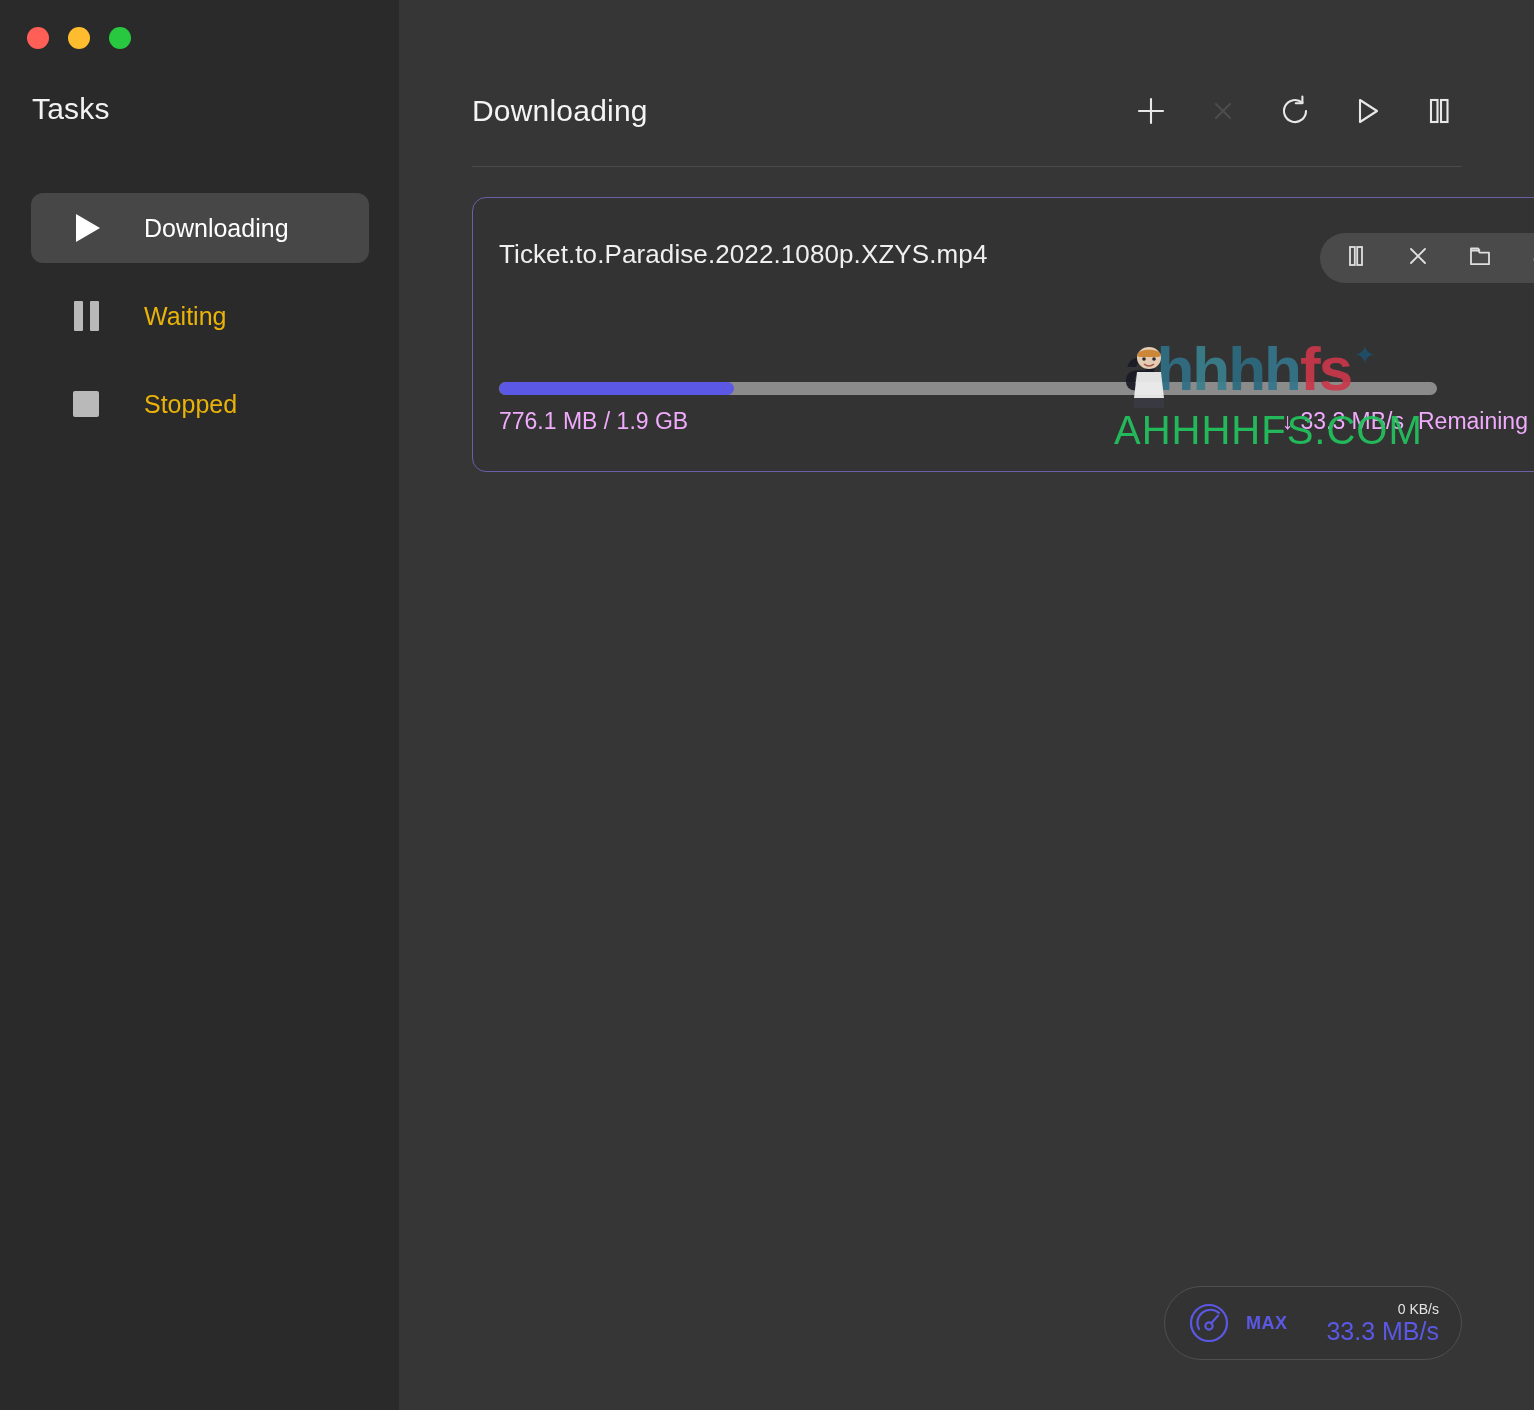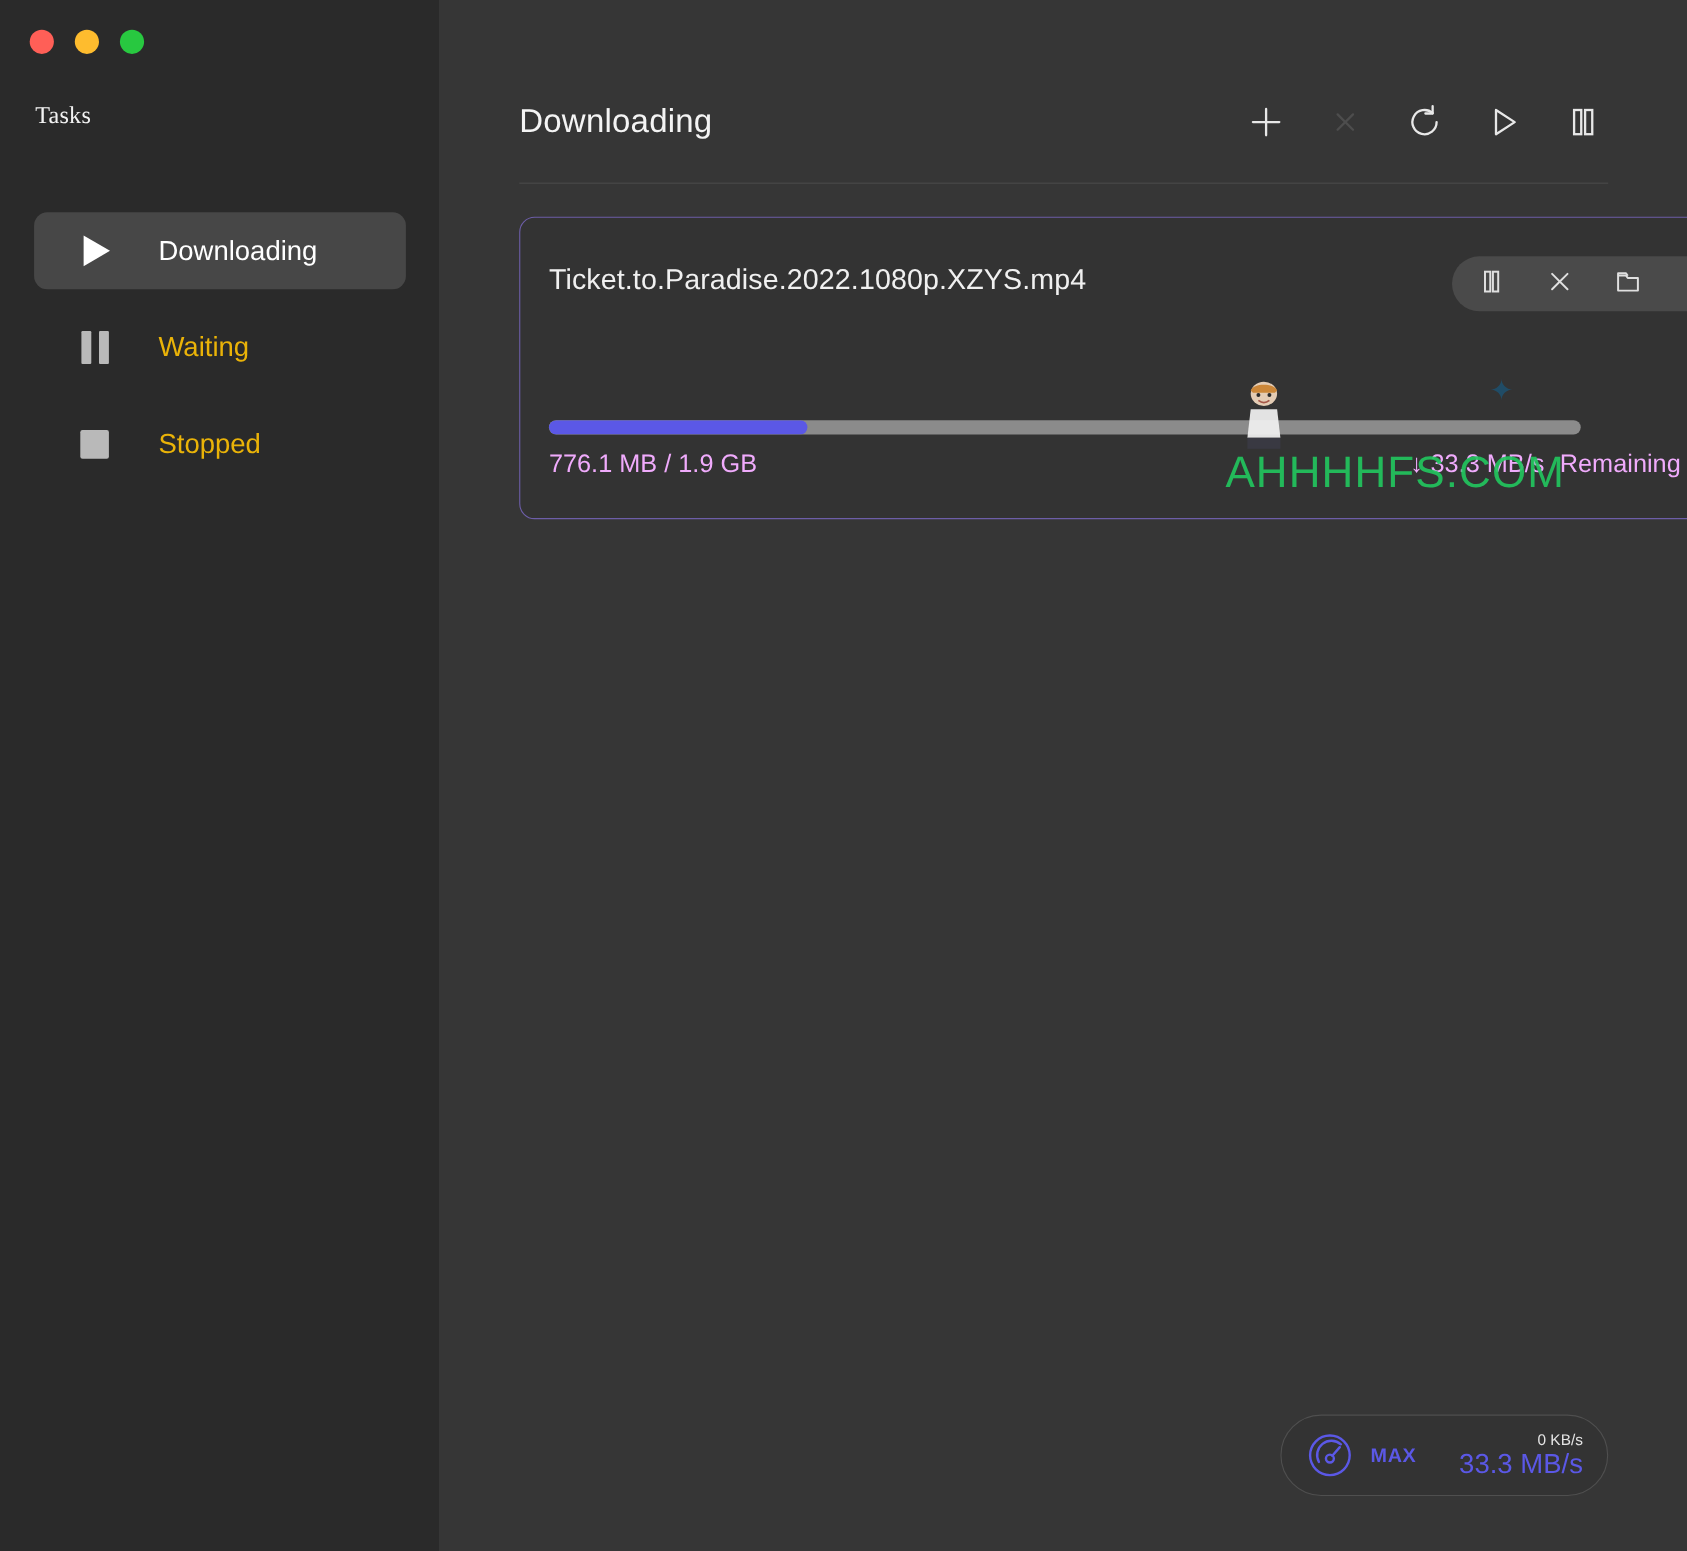--- a/index.html
+++ b/index.html
@@ -31,24 +31,23 @@
     gap:19px;
   }
   .light { width:22px; height:22px; border-radius:50%; }
   .light.red    { background:#ff5f57; }
   .light.yellow { background:#febc2e; }
   .light.green  { background:#28c840; }
 
   .tasks-title {
     position:absolute;
     left:32px; top:92px;
-    font-size:22px;
+    font-size:30px;
     color:#f2f2f2;
     letter-spacing:.2px;
-    font-family:Liberation Serif, serif;
   }
 
   .nav { position:absolute; left:31px; top:193px; width:338px; }
   .nav-item {
     height:70px;
     display:flex;
     align-items:center;
     border-radius:12px;
     padding-left:40px;
     margin-bottom:18px;
@@ -424,20 +423,23 @@
               </svg>
             </span>
             <span>18</span>
           </div>
         </div>
       </div>
 
     </div>
 
     <div class="watermark">
+      <div class="wm-logo">
+        <span>a</span><span>h</span><span>h</span><span>h</span><span>h</span><span>f</span><span>s</span>
+      </div>
       <svg class="wm-mascot" viewBox="0 0 40 66">
         <ellipse cx="20" cy="14" rx="12" ry="11" fill="#f3d9c0"></ellipse>
         <path d="M8 11c2-7 22-7 24 0l-2 2H10z" fill="#d98f3a"></path>
         <circle cx="15" cy="15" r="1.8" fill="#2a2a2a"></circle>
         <circle cx="25" cy="15" r="1.8" fill="#2a2a2a"></circle>
         <path d="M15 20q5 4 10 0" stroke="#b05b4a" stroke-width="1.6" fill="none"></path>
         <path d="M8 28h24l3 26H5z" fill="#f2f2f2"></path>
         <rect x="5" y="54" width="30" height="10" fill="#3a3a44"></rect>
       </svg>
       <div class="wm-spark">✦</div>

